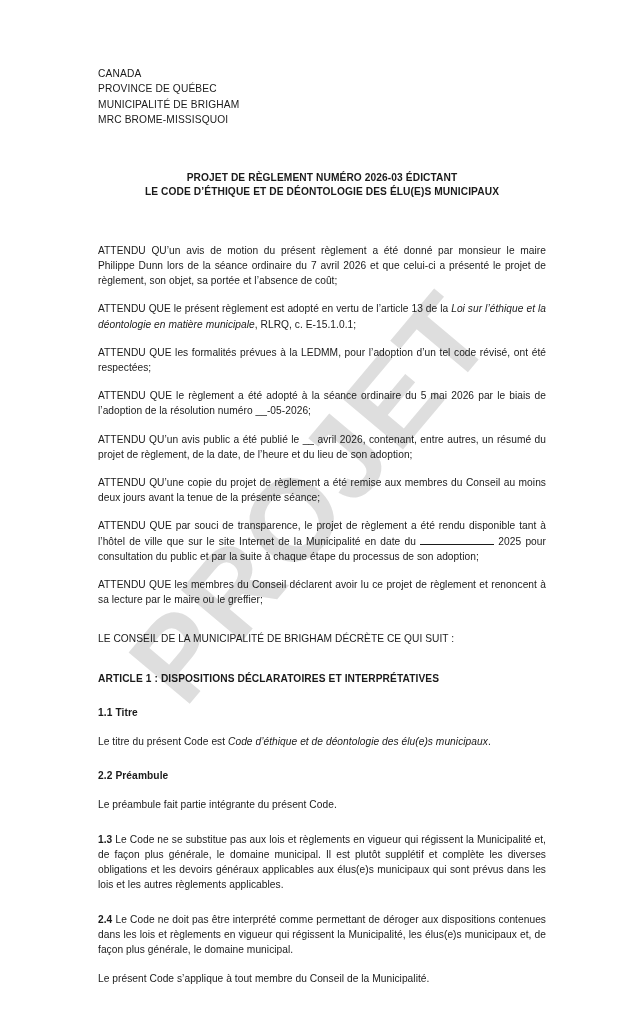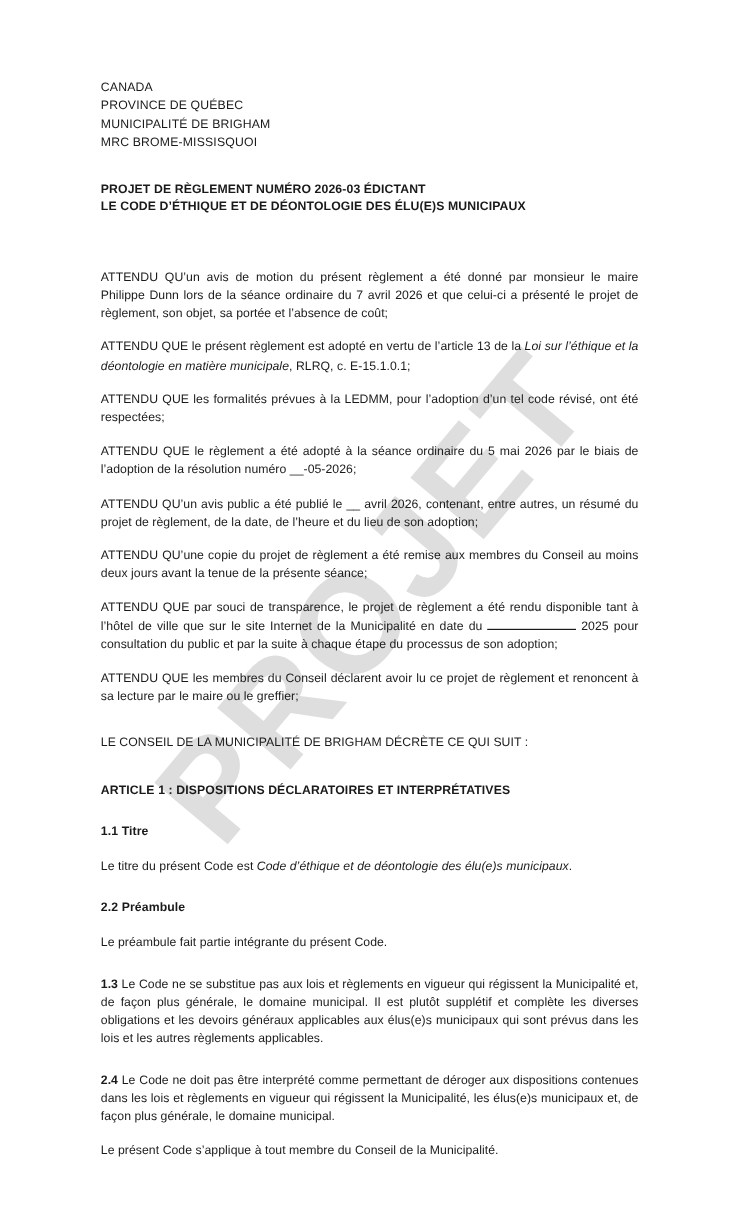--- a/index.html
+++ b/index.html
@@ -47,36 +47,36 @@
     letter-spacing: 4px;
     color: #d9d9d9;
     opacity: 0.85;
     white-space: nowrap;
     user-select: none;
   }
 
   
   .content {
     position: absolute;
-    left: 84px;
+    left: 98px;
     top: 66px;
     width: 448px;
     z-index: 2;
   }
 
   .addr-block {
     font-size: 10.2px;
     line-height: 15.4px;
     letter-spacing: 0.15px;
   }
   .addr-line { white-space: nowrap; }
 
   .title-block {
-    margin-top: 24px;
-    text-align: left;
+    margin-top: 43px;
+    text-align: center;
     font-weight: 700;
     font-size: 10.2px;
     line-height: 14.6px;
     letter-spacing: 0.1px;
   }
   .title-line { white-space: nowrap; }
 
   p.para {
     margin: 0;
     padding: 0;

